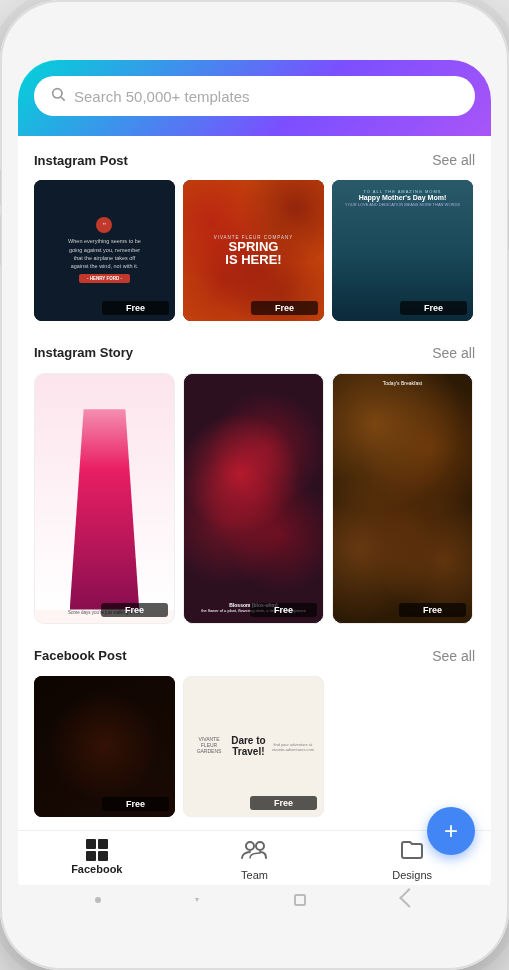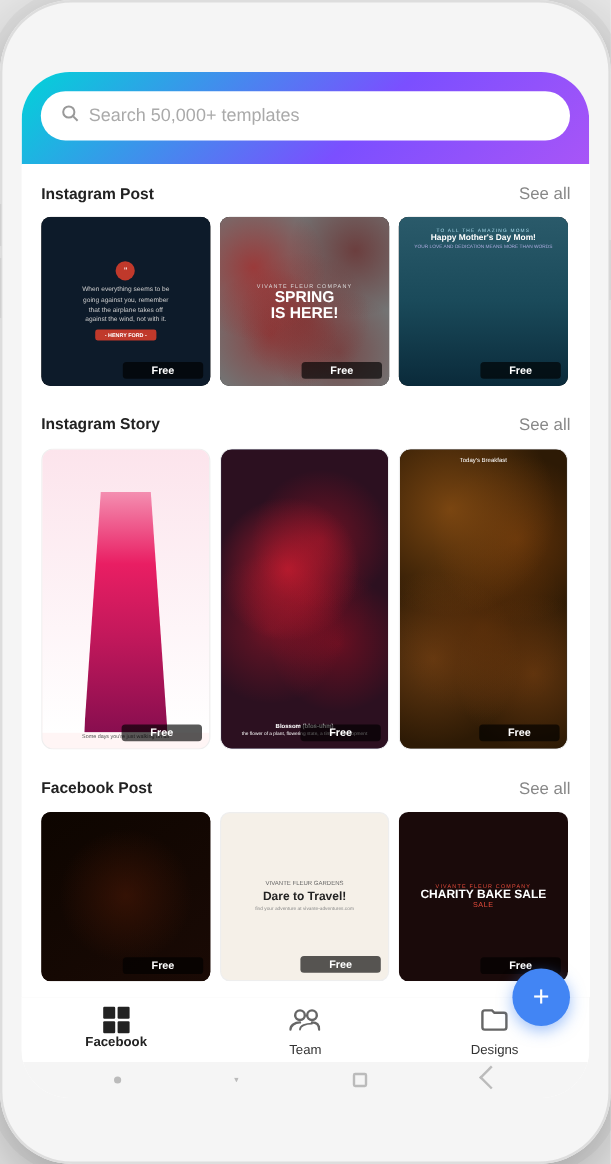--- a/index.html
+++ b/index.html
@@ -108,21 +108,21 @@
       overflow: hidden;
       position: relative;
       aspect-ratio: 1/1;
     }
     .fb-card-1 {
       background: #1a0a05;
     }
     .fb-card-2 {
       background: #f5f0e8;
       display: flex;
-      flex-direction: column;
+      flex-direction: row;
       justify-content: center;
       align-items: center;
       padding: 6px;
       border: 1px solid #eee;
     }
     .fb-card-2-label {
       font-size: 5px;
       color: #666;
       text-align: center;
       margin-bottom: 2px;
@@ -230,21 +230,21 @@
       color: #ccc;
       font-size: 5.5px;
       text-align: center;
       line-height: 1.5;
     }
     .insta-card-2 {
       width: 100%;
       aspect-ratio: 1/1;
       position: relative;
       overflow: hidden;
-      background: #737373;
+      background: #c2410c;
     }
     .flower-overlay {
       position: absolute;
       inset: 0;
       background:
         radial-gradient(circle at 20% 30%, rgba(180,20,20,0.6) 0%, transparent 40%),
         radial-gradient(circle at 80% 20%, rgba(100,10,10,0.5) 0%, transparent 35%),
         radial-gradient(circle at 50% 60%, rgba(140,15,15,0.4) 0%, transparent 50%),
         radial-gradient(circle at 30% 70%, rgba(160,18,18,0.5) 0%, transparent 40%),
         radial-gradient(circle at 70% 80%, rgba(120,12,12,0.4) 0%, transparent 35%);
@@ -607,28 +607,20 @@
             <span class="free-label">Free</span>
           </div>
 
           <div class="fb-card fb-card-2">
             <div class="fb-card-2-label">VIVANTE FLEUR GARDENS</div>
             <div class="fb-card-2-title">Dare to Travel!</div>
             <div style="font-size:4px;color:#888;text-align:center;margin-top:2px;">find your adventure at vivante-adventures.com</div>
             <span class="free-label">Free</span>
           </div>
 
-          <div class="fb-card">
-            <div class="fb-card-3-content">
-              <div class="charity-label">VIVANTE FLEUR COMPANY</div>
-              <div class="charity-title">CHARITY BAKE SALE</div>
-              <div class="charity-subtitle">SALE</div>
-            </div>
-            <span class="free-label">Free</span>
-          </div>
         </div>
       </div>
 
     </div>
 
     <div class="fab">
       <span>+</span>
     </div>
 
     <div class="bottom-nav">

